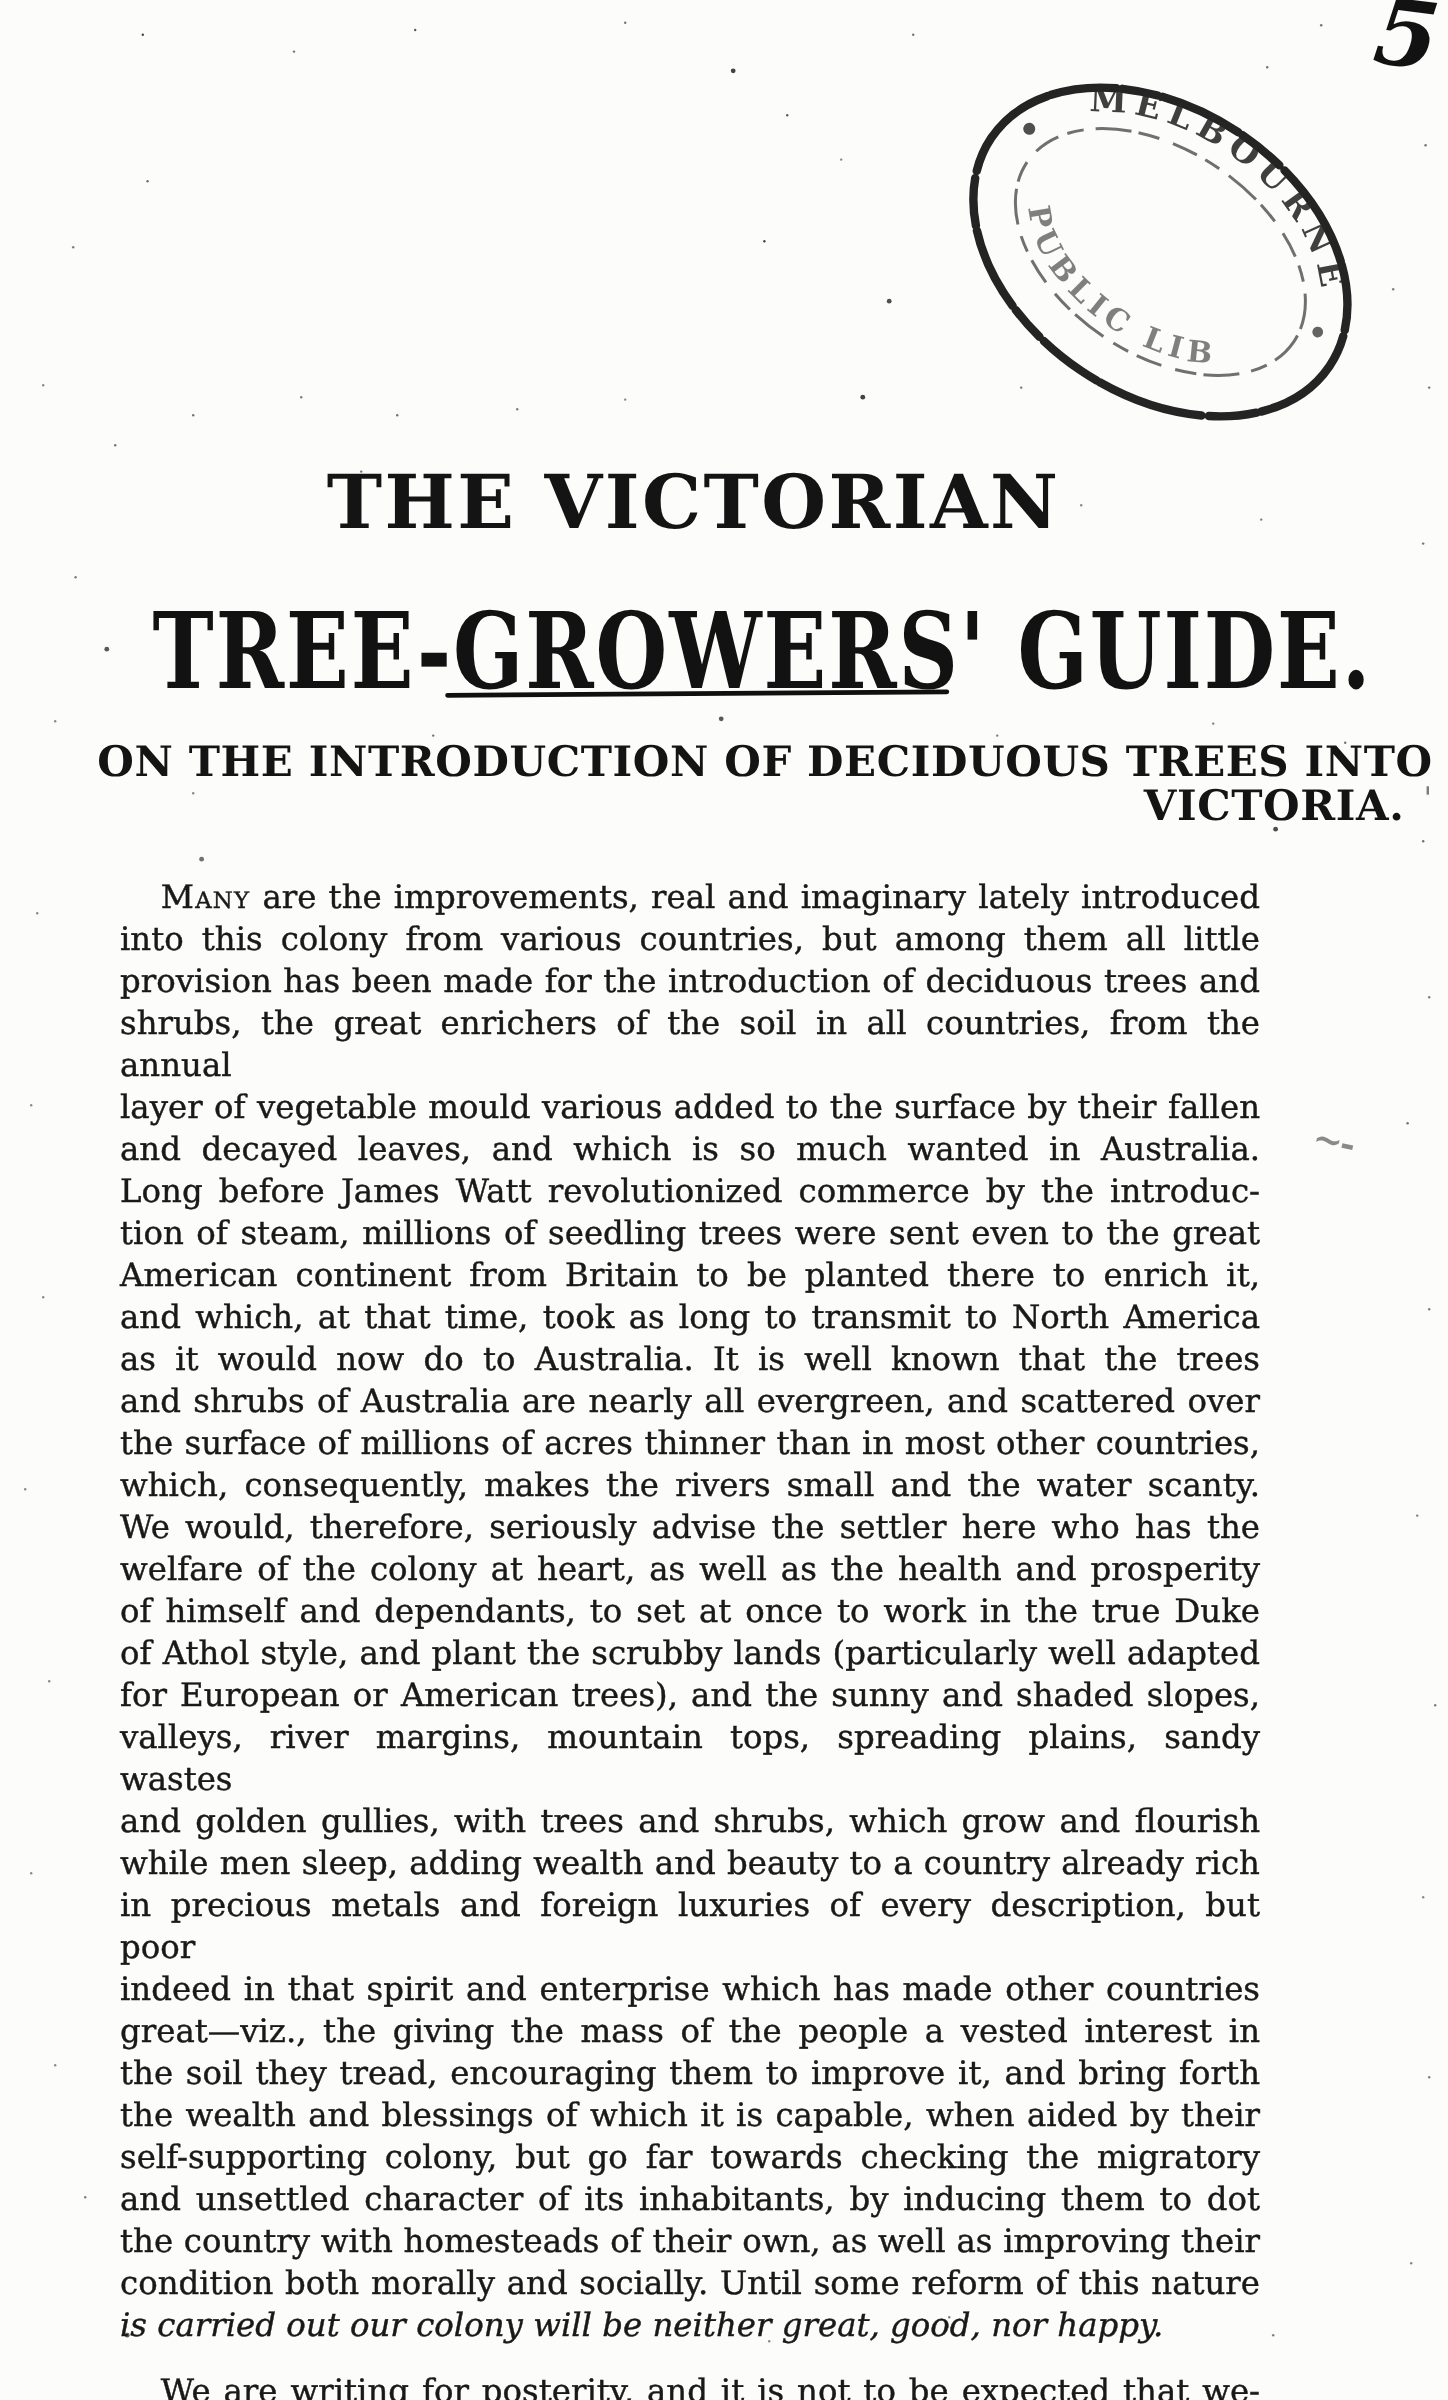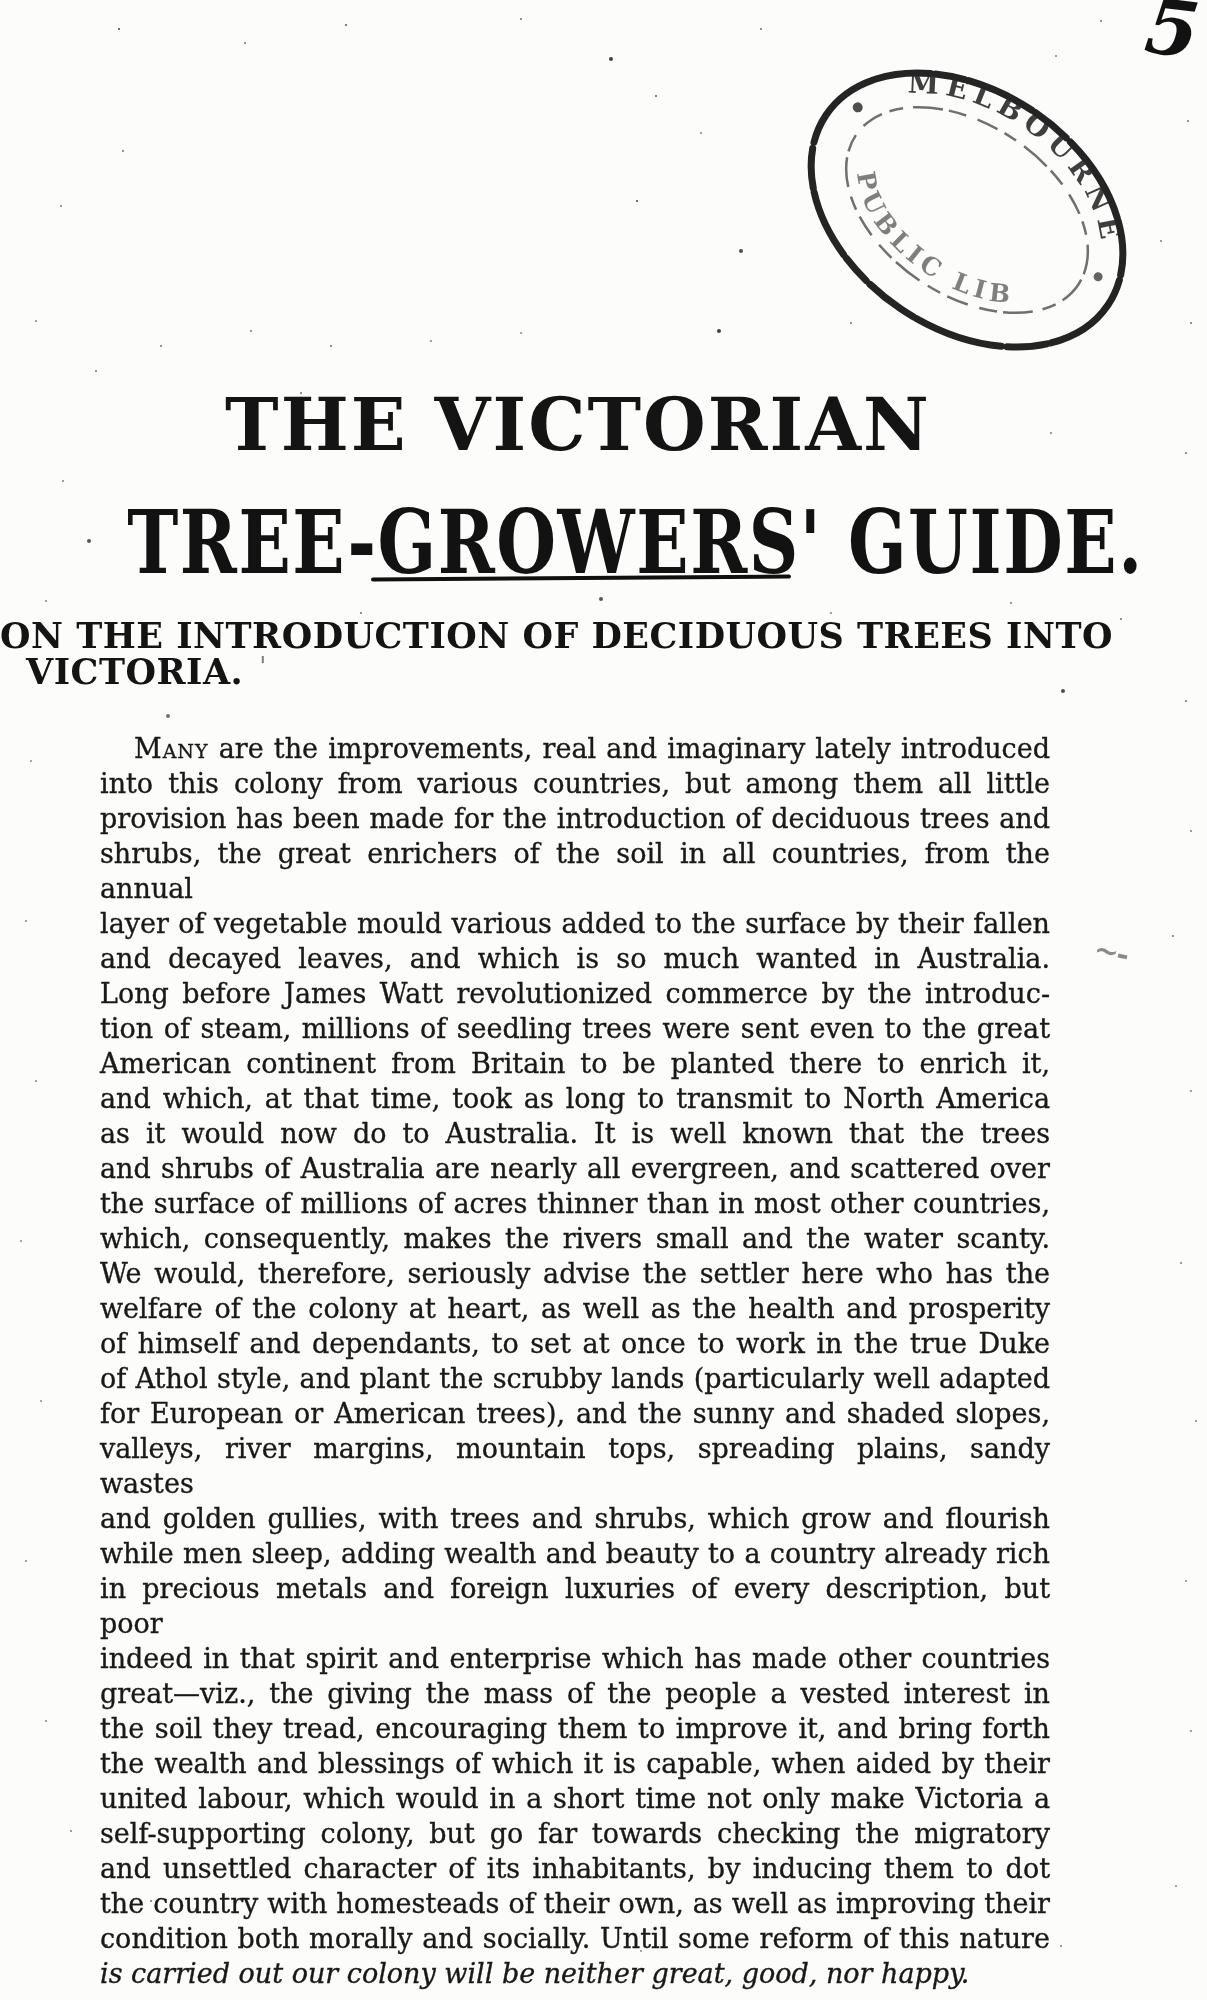--- a/index.html
+++ b/index.html
@@ -61,36 +61,36 @@
     stroke-dasharray:70 4 40 6 90 3 55 5 30 4; stroke-linecap:round; }
   .stamp-ring-inner { fill:none; stroke:#141414; stroke-width:2.5; opacity:.65;
     stroke-dasharray:22 8 14 10 30 6 18 12; }
   .stamp-text-top  { font-family:"DejaVu Serif",serif; font-weight:bold;
     font-size:28px; letter-spacing:6px; fill:#161616; opacity:.88; }
   .stamp-text-bottom { font-family:"DejaVu Serif",serif; font-weight:bold;
     font-size:25px; letter-spacing:5px; fill:#161616; opacity:.58; }
 
   .series-title {
     position:absolute; left:0; top:382px; width:1156px; text-align:center;
-    font-size:72px; font-weight:bold; letter-spacing:2px; color:#141414;
+    font-size:62px; font-weight:bold; letter-spacing:2px; color:#141414;
     white-space:nowrap;
   }
   .main-title {
     position:absolute; left:0; top:490px; width:1156px; text-align:center;
     font-size:88px; font-weight:bold; letter-spacing:2px; color:#121212;
     transform:scaleX(.78); transform-origin:50% 50%; white-space:nowrap;
   }
   .rule {
     position:absolute; left:371px; top:576px; width:420px; height:4px;
     background:#101010; border-radius:2px; transform:rotate(-.4deg);
   }
   .heading {
-    position:absolute; left:0; top:621px; width:1156px; text-align:left;
+    position:absolute; left:0; top:621px; width:1156px; text-align:right;
     font-size:35px; font-weight:bold; line-height:30px; letter-spacing:.5px;
-    color:#141414; white-space:nowrap;
+    color:#141414; white-space:nowrap;padding-left:38px;
   }
   .h-line2 { padding-left:26px; }
   .stray { margin-left:16px; opacity:.55; font-size:26px; vertical-align:9px; font-weight:normal; }
 
   .bodytext {
     position:absolute; left:100px; top:711px; width:950px;
     font-size:27px; line-height:35px; color:#191919;
     -webkit-text-stroke:.35px #191919;
   }
   .bline { text-align:justify; text-align-last:justify; }
@@ -170,21 +170,20 @@
         <div class="bline">of Athol style, and plant the scrubby lands (particularly well adapted</div>
         <div class="bline">for European or American trees), and the sunny and shaded slopes,</div>
         <div class="bline">valleys, river margins, mountain tops, spreading plains, sandy wastes</div>
         <div class="bline">and golden gullies, with trees and shrubs, which grow and flourish</div>
         <div class="bline">while men sleep, adding wealth and beauty to a country already rich</div>
         <div class="bline">in precious metals and foreign luxuries of every description, but poor</div>
         <div class="bline">indeed in that spirit and enterprise which has made other countries</div>
         <div class="bline">great—viz., the giving the mass of the people a vested interest in</div>
         <div class="bline">the soil they tread, encouraging them to improve it, and bring forth</div>
         <div class="bline">the wealth and blessings of which it is capable, when aided by their</div>
-        <div class="bline">united labour, which would in a short time not only make Victoria a</div>
         <div class="bline">self-supporting colony, but go far towards checking the migratory</div>
         <div class="bline">and unsettled character of its inhabitants, by inducing them to dot</div>
         <div class="bline">the country with homesteads of their own, as well as improving their</div>
         <div class="bline">condition both morally and socially.  Until some reform of this nature</div>
         <div class="bline">is carried out our colony will be neither great, good, nor happy.</div>
       </div>
     <div class="bline indent">We are writing for posterity, and it is not to be expected that we-</div>
   </div>
 
   <div class="tilde">~-</div>

